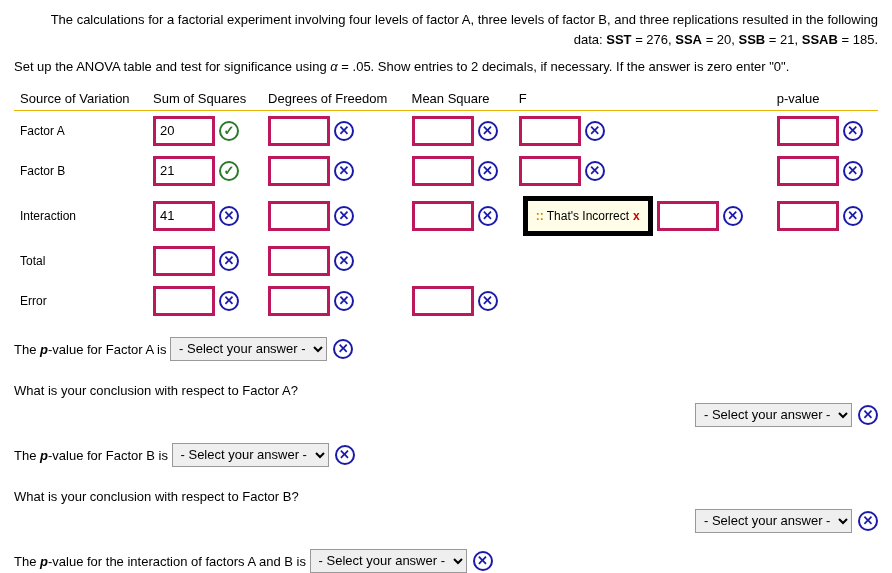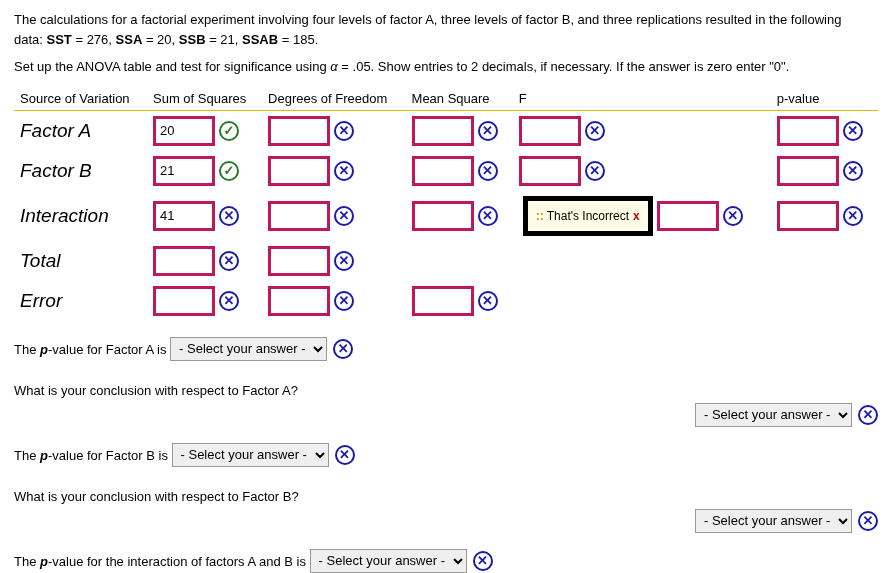--- a/index.html
+++ b/index.html
@@ -8,20 +8,21 @@
       font-size: 13px;
       background: #fff;
       color: #000;
       padding: 10px 14px;
       width: 892px;
     }
     .intro-text {
       font-size: 13px;
       line-height: 1.5;
       margin-bottom: 8px;
+      text-align: right;
     }
     .instruction {
       font-size: 13px;
       margin-bottom: 10px;
       line-height: 1.5;
     }
     .anova-table {
       width: 100%;
       border-collapse: collapse;
       margin-bottom: 14px;
@@ -96,23 +97,22 @@
       margin-left: 4px;
       font-weight: bold;
       font-size: 12px;
     }
     .tooltip-icon {
       color: #cc8800;
       font-weight: bold;
       margin-right: 3px;
     }
     .row-label {
-      font-size: 19px;
+      font-size: 12px;
       min-width: 90px;
-      font-style: italic;
     }
     .select-with-icon {
       display: flex;
       align-items: center;
       gap: 6px;
       margin-bottom: 6px;
       justify-content: flex-end;
     }
     select {
       font-size: 13px;

